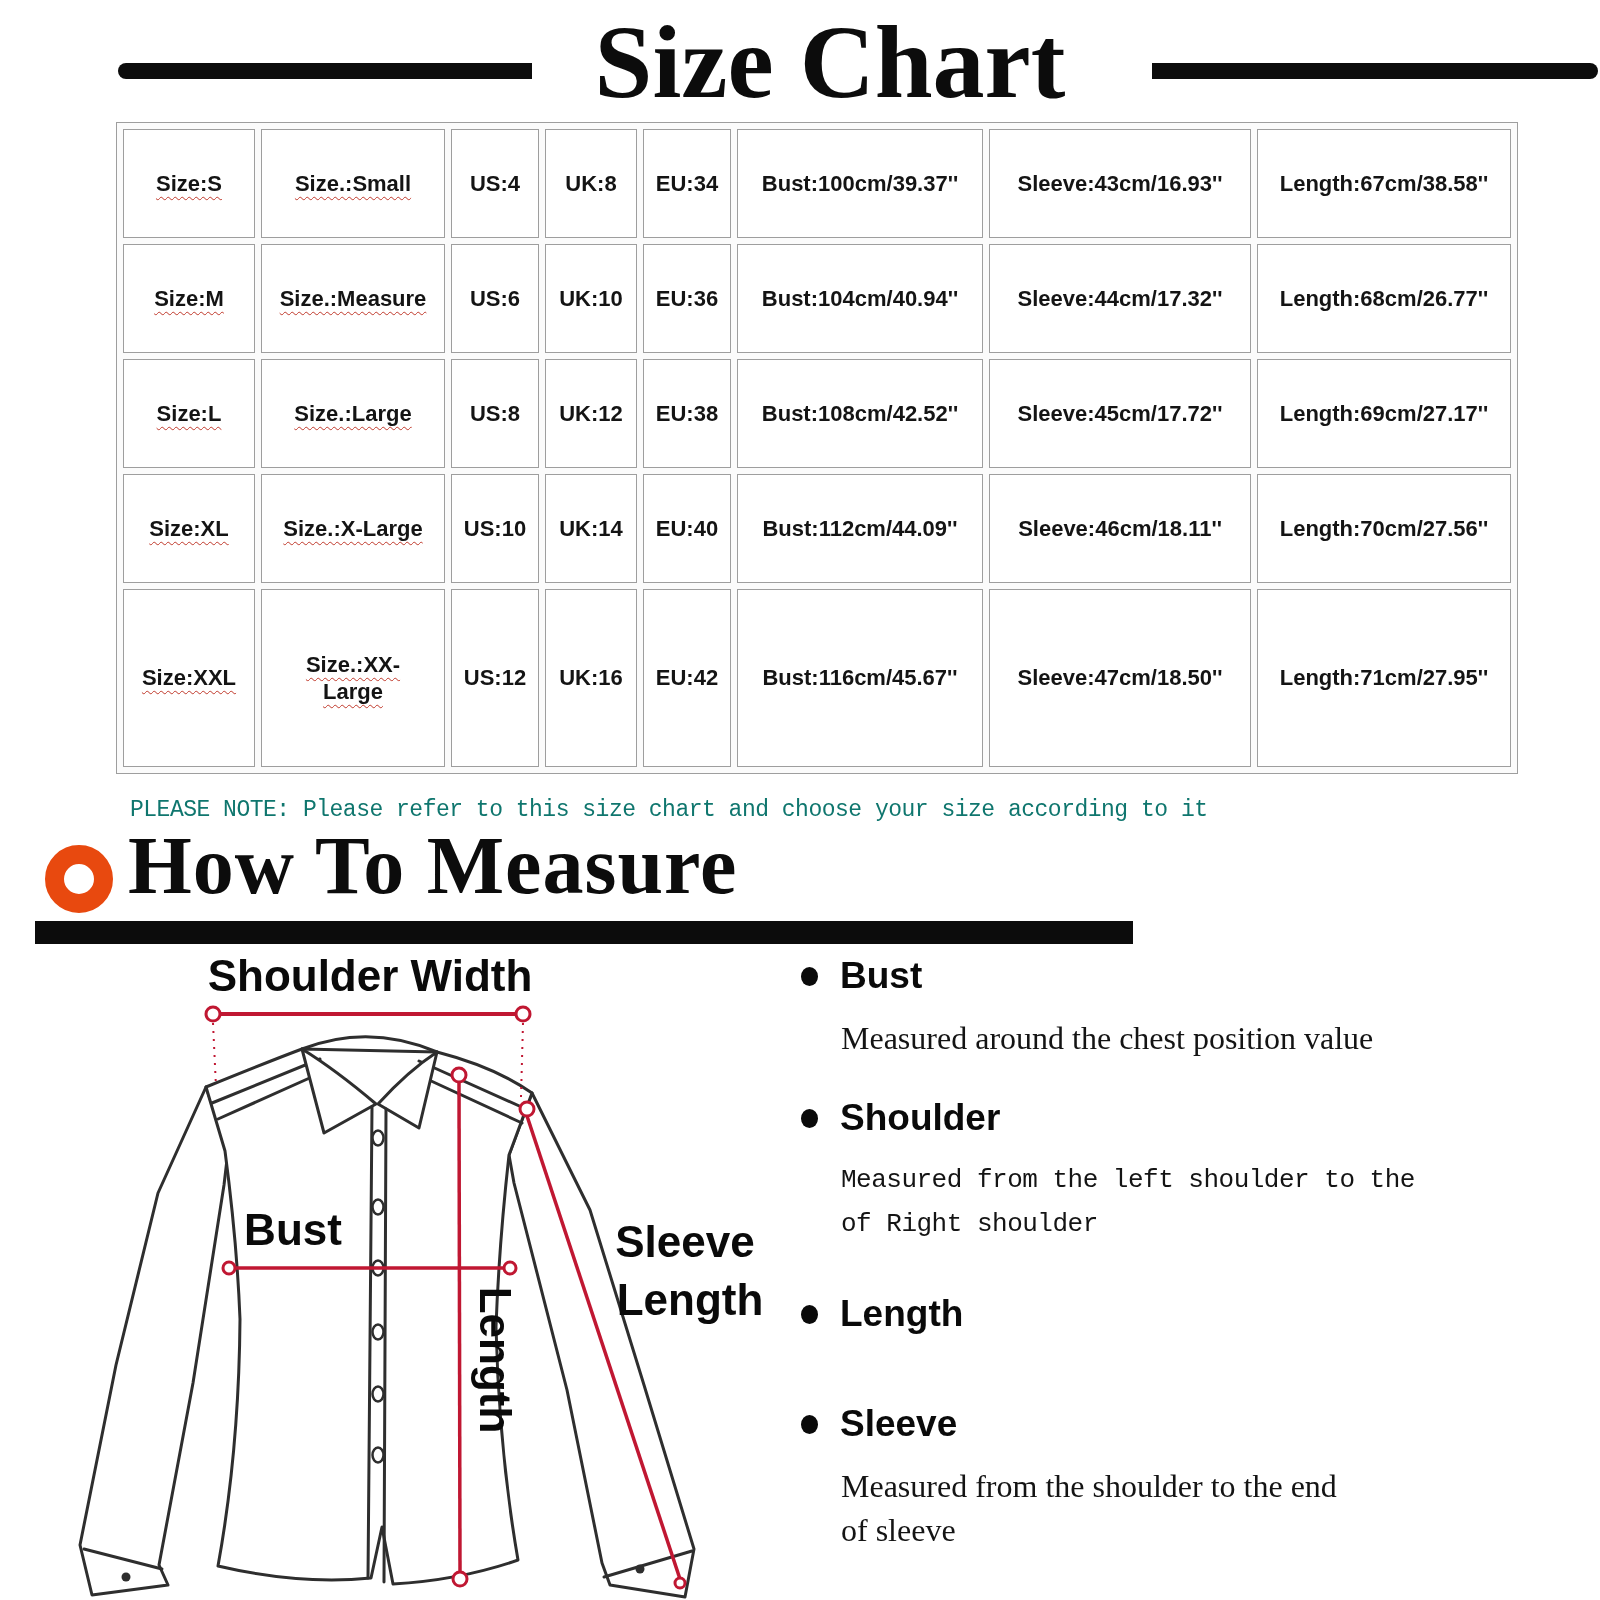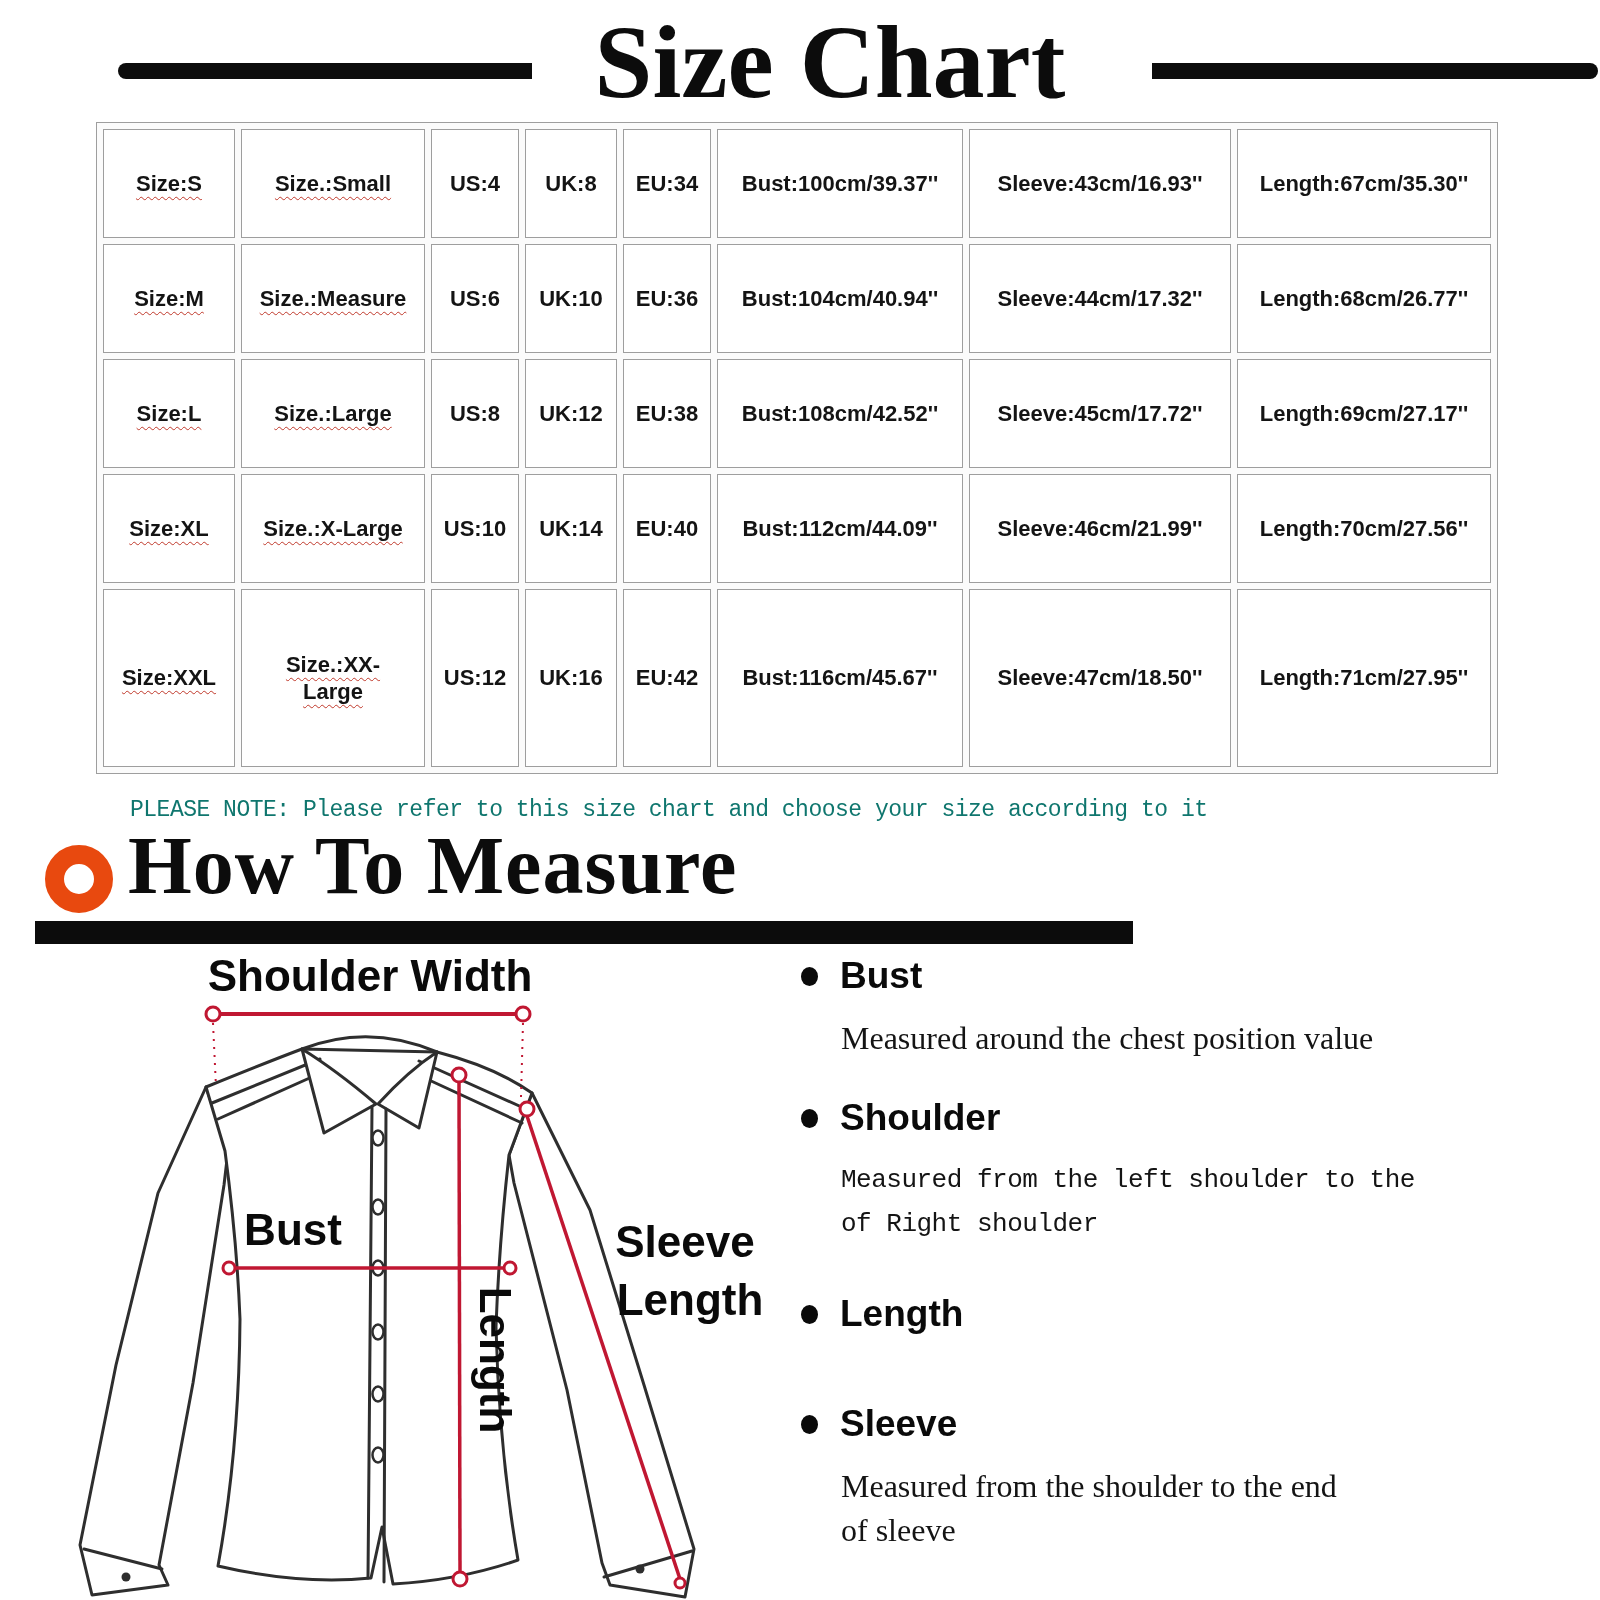--- a/index.html
+++ b/index.html
@@ -9,21 +9,21 @@
   
   .title-row{position:absolute;top:8px;left:0;width:1600px;height:110px;margin-left:30px;}
   .title-text{position:absolute;top:0;left:0;width:1600px;text-align:center;
               font-family:"Liberation Serif",serif;font-weight:bold;font-size:104px;
               line-height:108px;color:#0c0c0c;letter-spacing:0px;}
   .title-bar{position:absolute;top:55px;height:16px;background:#0c0c0c;}
   .title-bar.left{left:88px;width:414px;border-radius:9px 0 0 9px;}
   .title-bar.right{left:1122px;width:446px;border-radius:0 9px 9px 0;}
 
   
-  table.size-table{position:absolute;left:96px;top:122px;width:1288px;table-layout:fixed;
+  table.size-table{position:absolute;left:116px;top:122px;width:1288px;table-layout:fixed;
                    border-collapse:separate;border-spacing:6px;border:1px solid #9e9e9e;
                    background:#fbfbfb;}
   table.size-table td{border:1px solid #9e9e9e;background:#fff;text-align:center;
                       vertical-align:middle;font-weight:bold;font-size:22px;color:#141414;
                       padding:0 5px;white-space:pre-line;line-height:1.25;}
   table.size-table tr td{height:107px;}
   table.size-table tr:last-child td{height:176px;}
   .wavy{text-decoration-line:underline;text-decoration-style:wavy;
         text-decoration-color:#c0392b;text-decoration-thickness:1px;text-underline-offset:5px;}
 
@@ -79,21 +79,21 @@
     </colgroup>
     <tbody>
         <tr>
           <td><span class="wavy">Size:S</span></td>
           <td><span class="wavy">Size.:Small</span></td>
           <td><span>US:4</span></td>
           <td><span>UK:8</span></td>
           <td><span>EU:34</span></td>
           <td><span>Bust:100cm/39.37''</span></td>
           <td><span>Sleeve:43cm/16.93''</span></td>
-          <td><span>Length:67cm/35.30''</span></td>
+          <td><span>Length:67cm/38.58''</span></td>
         </tr>
         <tr>
           <td><span class="wavy">Size:M</span></td>
           <td><span class="wavy">Size.:Measure</span></td>
           <td><span>US:6</span></td>
           <td><span>UK:10</span></td>
           <td><span>EU:36</span></td>
           <td><span>Bust:104cm/40.94''</span></td>
           <td><span>Sleeve:44cm/17.32''</span></td>
           <td><span>Length:68cm/26.77''</span></td>
@@ -108,21 +108,21 @@
           <td><span>Sleeve:45cm/17.72''</span></td>
           <td><span>Length:69cm/27.17''</span></td>
         </tr>
         <tr>
           <td><span class="wavy">Size:XL</span></td>
           <td><span class="wavy">Size.:X-Large</span></td>
           <td><span>US:10</span></td>
           <td><span>UK:14</span></td>
           <td><span>EU:40</span></td>
           <td><span>Bust:112cm/44.09''</span></td>
-          <td><span>Sleeve:46cm/21.99''</span></td>
+          <td><span>Sleeve:46cm/18.11''</span></td>
           <td><span>Length:70cm/27.56''</span></td>
         </tr>
         <tr>
           <td><span class="wavy">Size:XXL</span></td>
           <td><span class="wavy">Size.:XX-
 Large</span></td>
           <td><span>US:12</span></td>
           <td><span>UK:16</span></td>
           <td><span>EU:42</span></td>
           <td><span>Bust:116cm/45.67''</span></td>

